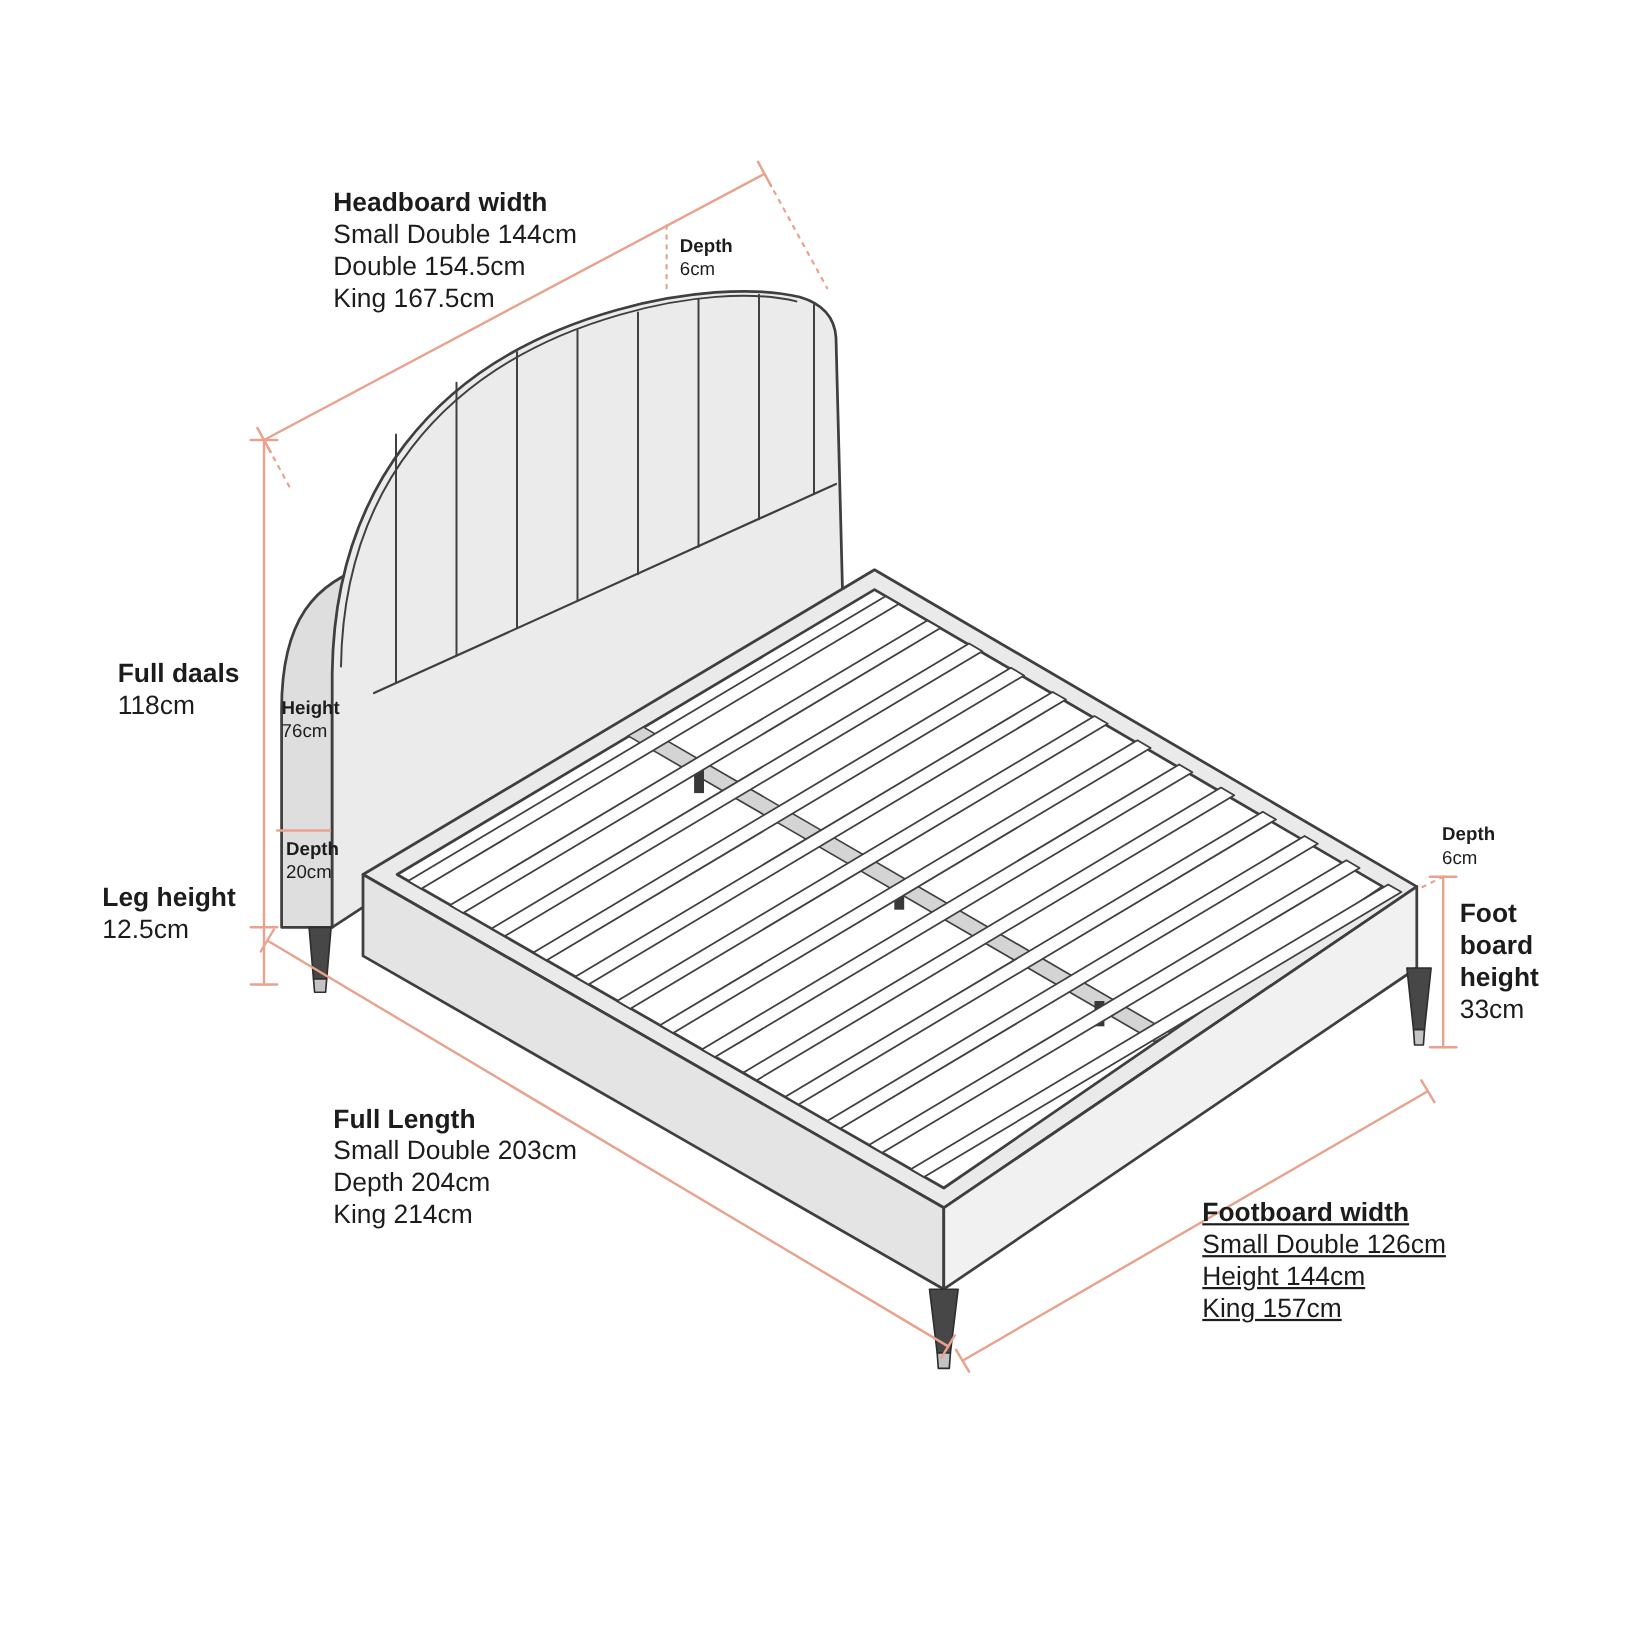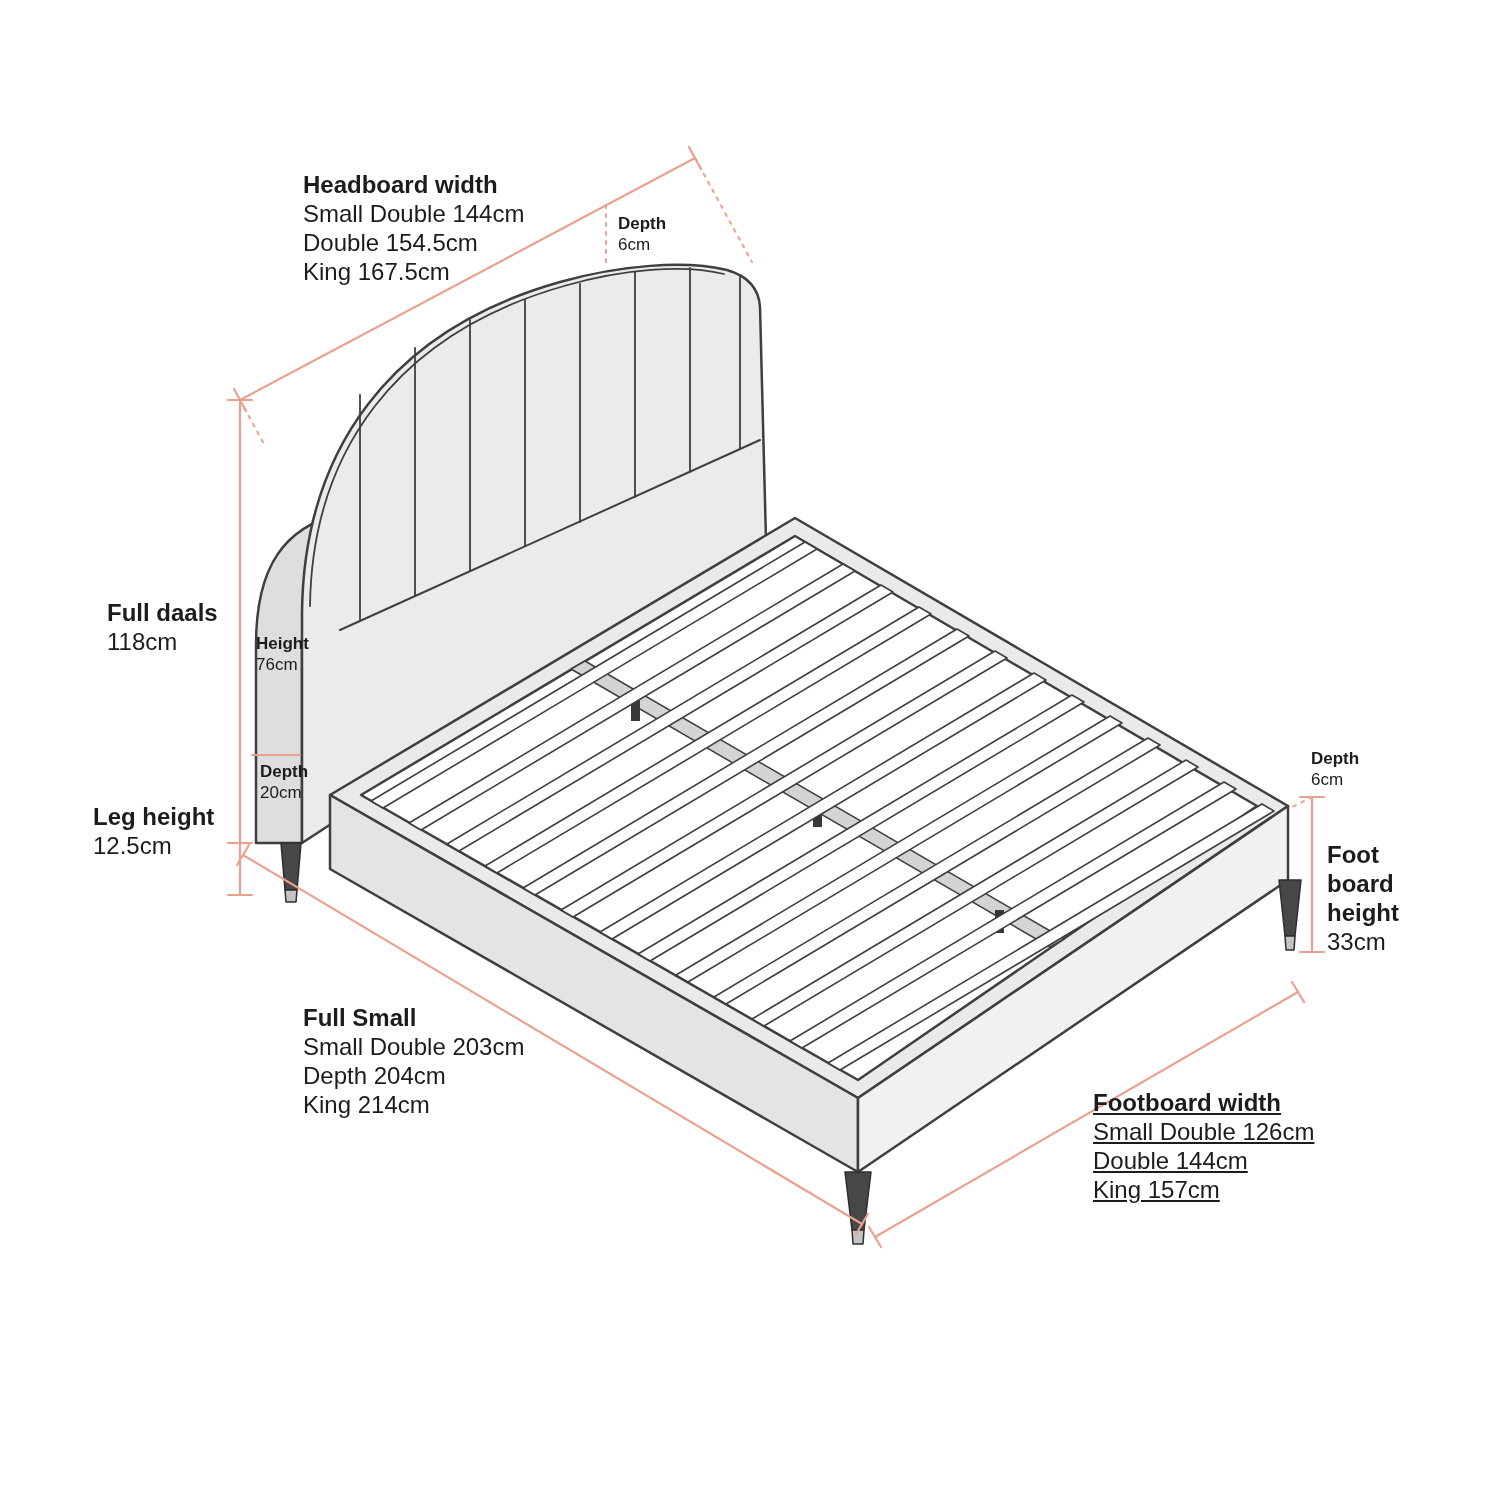--- a/index.html
+++ b/index.html
@@ -164,37 +164,37 @@
     <div class="t">Depth</div>
     <div>20cm</div>
   </div>
 
   <div class="label big" style="left:93px;top:802px;">
     <div class="t">Leg height</div>
     <div>12.5cm</div>
   </div>
 
   <div class="label big" style="left:303px;top:1003px;">
-    <div class="t">Full Small</div>
+    <div class="t">Full Length</div>
     <div>Small Double 203cm</div>
     <div>Depth 204cm</div>
     <div>King 214cm</div>
   </div>
 
   <div class="label small" style="left:1311px;top:748px;">
     <div class="t">Depth</div>
     <div>6cm</div>
   </div>
 
-  <div class="label big" style="left:1327px;top:816px;width:95px;margin-top:24px;">
+  <div class="label big" style="left:1327px;top:816px;width:95px;">
     <div class="t">Foot board height</div>
     <div>33cm</div>
   </div>
 
   <div class="label big" style="left:1093px;top:1088px;text-decoration:underline;">
     <div class="t">Footboard width</div>
     <div>Small Double 126cm</div>
-    <div>Double 144cm</div>
+    <div>Height 144cm</div>
     <div>King 157cm</div>
   </div>
 
 
 </div>
 
 </body></html>

